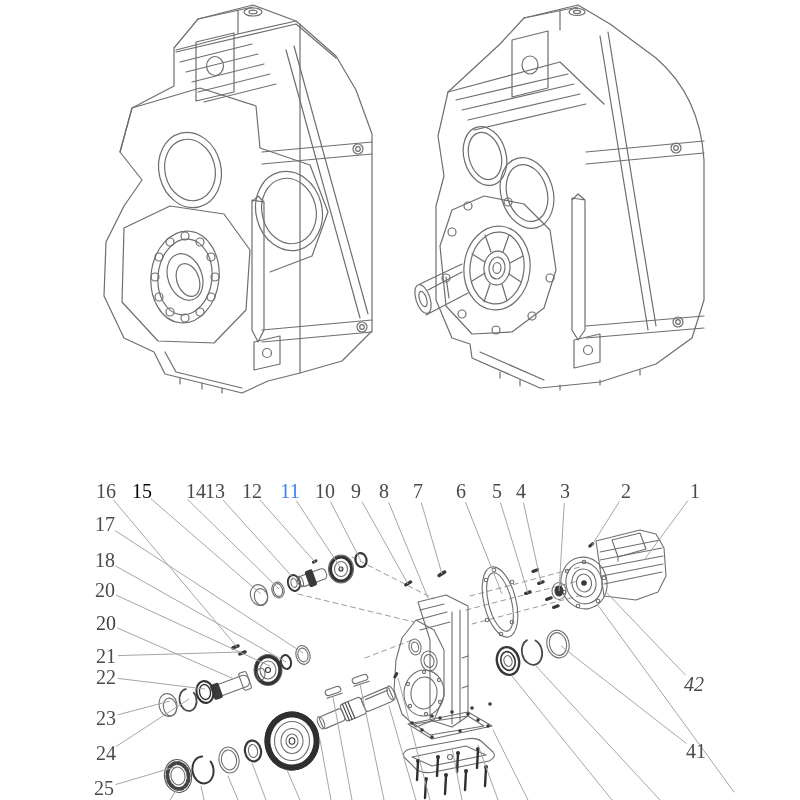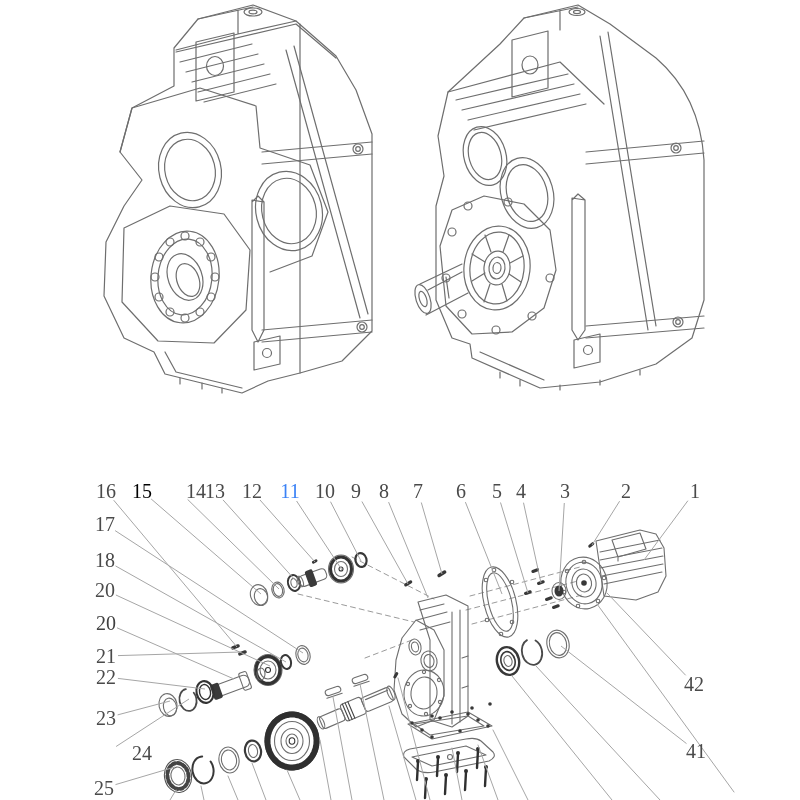--- a/index.html
+++ b/index.html
@@ -363,19 +363,19 @@
       <span class="callout" style="left: 179px; top: 491px; color: rgb(74, 74, 74); margin-left: 17px;">14</span>
       <span class="callout" style="left: 142px; top: 491px; color: #000000;">15</span>
       <span class="callout" style="left: 106px; top: 491px; color: rgb(74, 74, 74);">16</span>
       <span class="callout" style="left: 105px; top: 524px; color: rgb(74, 74, 74);">17</span>
       <span class="callout" style="left: 105px; top: 560px; color: rgb(74, 74, 74);">18</span>
       <span class="callout" style="left: 105px; top: 590px; color: rgb(74, 74, 74);">20</span>
       <span class="callout" style="left: 106px; top: 623px; color: #404040;">20</span>
       <span class="callout" style="left: 106px; top: 656px; color: rgb(74, 74, 74);">21</span>
       <span class="callout" style="left: 106px; top: 677px; color: rgb(74, 74, 74);">22</span>
       <span class="callout" style="left: 106px; top: 718px; color: rgb(74, 74, 74);">23</span>
-      <span class="callout" style="left: 106px; top: 753px; color: rgb(74, 74, 74); margin-left: 36px;">24</span>
+      <span class="callout" style="left: 106px; top: 753px; color: rgb(74, 74, 74);">24</span>
       <span class="callout" style="left: 104px; top: 788px; color: rgb(74, 74, 74);">25</span>
       <span class="callout" style="left: 696px; top: 751px; color: rgb(74, 74, 74);">41</span>
-      <span class="callout" style="left: 694px; top: 684px; color: rgb(74, 74, 74);">42</span>
+      <span class="callout" style="left: 694px; top: 684px; color: rgb(74, 74, 74); font-style: italic;">42</span>
     </div>
 
 </div>
 
 </body></html>

